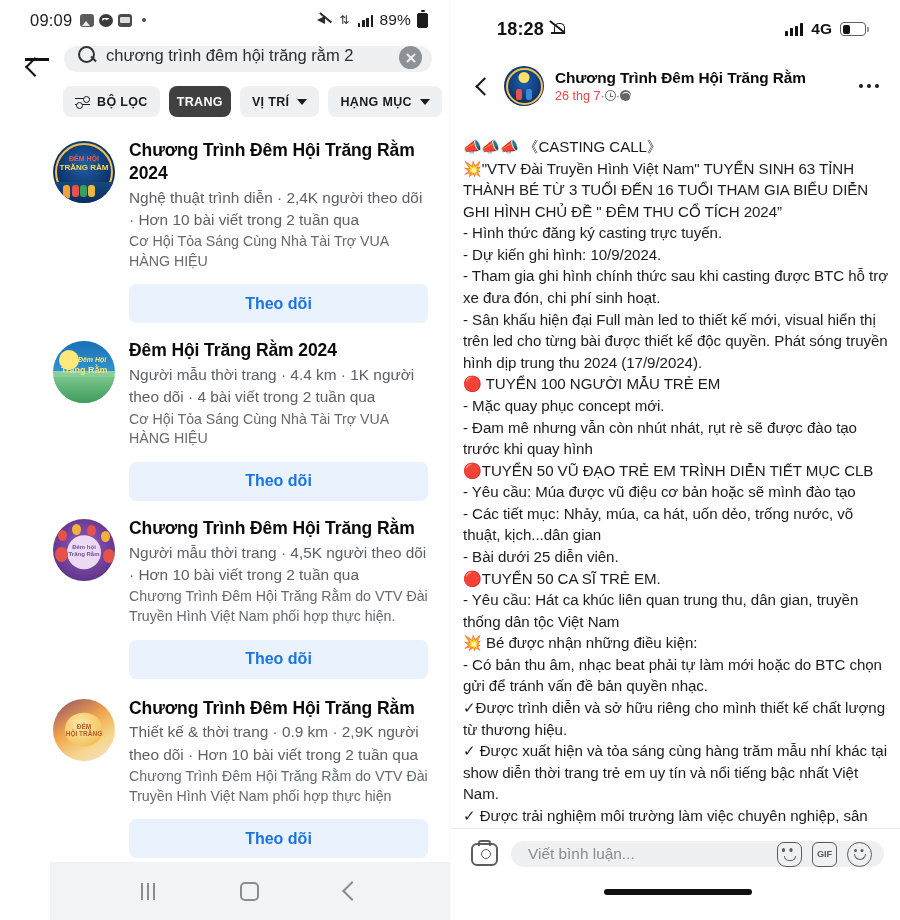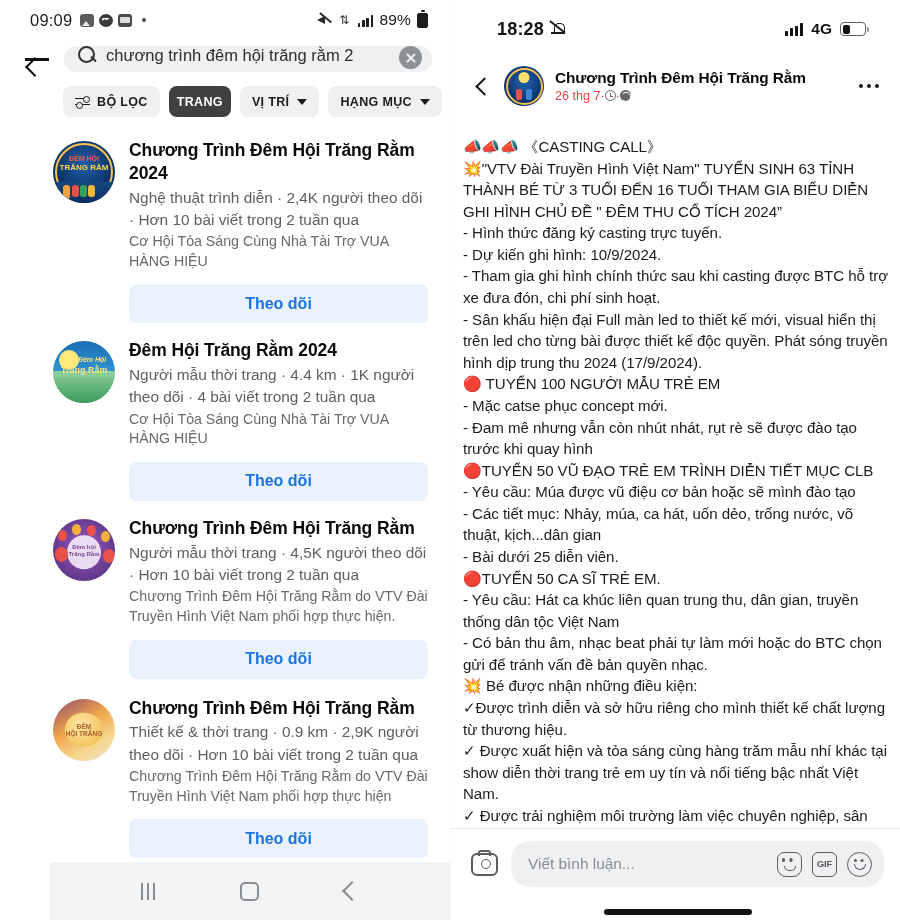--- a/index.html
+++ b/index.html
@@ -356,21 +356,21 @@
   .cam-ico::before {
     content: ""; position: absolute; left: 7.5px; top: 4px;
     width: 8px; height: 8px; border: 1.8px solid #5a5c60; border-radius: 50%;
   }
   .cam-ico::after {
     content: ""; position: absolute; left: 5px; top: -5px;
     width: 9px; height: 4px; border: 2px solid #5a5c60;
     border-bottom: none; border-radius: 3px 3px 0 0;
   }
   .comment-input {
-    flex: 1; height: 46px; border-radius: 19px;
+    flex: 1; height: 26px; border-radius: 19px;
     background: #eef0f2; display: flex; align-items: center;
     padding: 0 12px 0 17px; gap: 10px;
   }
   .ci-placeholder { flex: 1; font-size: 15.4px; color: #8a8d91; }
   .ci-ico { width: 25px; height: 25px; flex: 0 0 25px; position: relative; }
   .ci-ico.sticker {
     border: 1.9px solid #5a5c60; border-radius: 7px 7px 9px 9px;
   }
   .ci-ico.sticker::before {
     content: ""; position: absolute; left: 3.5px; top: 5.5px;
@@ -638,30 +638,30 @@
     </div>
 
     <div class="post-body">
       <p>📣📣📣 《CASTING CALL》</p>
       <p>💥"VTV Đài Truyền Hình Việt Nam" TUYỂN SINH 63 TỈNH THÀNH BÉ TỪ 3 TUỔI ĐẾN 16 TUỔI THAM GIA BIỂU DIỄN GHI HÌNH CHỦ ĐỀ " ĐÊM THU CỔ TÍCH 2024”</p>
       <p>- Hình thức đăng ký casting trực tuyến.</p>
       <p>- Dự kiến ghi hình: 10/9/2024.</p>
       <p>- Tham gia ghi hình chính thức sau khi casting được BTC hỗ trợ xe đưa đón, chi phí sinh hoạt.</p>
       <p>- Sân khấu hiện đại Full màn led to thiết kế mới, visual hiển thị trên led cho từng bài được thiết kế độc quyền. Phát sóng truyền hình dịp trung thu 2024 (17/9/2024).</p>
       <p>🔴 TUYỂN 100 NGƯỜI MẪU TRẺ EM</p>
-      <p>- Mặc catse phục concept mới.</p>
+      <p>- Mặc quay phục concept mới.</p>
       <p>- Đam mê nhưng vẫn còn nhút nhát, rụt rè sẽ được đào tạo trước khi quay hình</p>
       <p>🔴TUYỂN 50 VŨ ĐẠO TRẺ EM TRÌNH DIỄN TIẾT MỤC CLB</p>
       <p>- Yêu cầu: Múa được vũ điệu cơ bản hoặc sẽ mình đào tạo</p>
       <p>- Các tiết mục: Nhảy, múa, ca hát, uốn dẻo, trống nước, võ thuật, kịch...dân gian</p>
       <p>- Bài dưới 25 diễn viên.</p>
       <p>🔴TUYỂN 50 CA SĨ TRẺ EM.</p>
       <p>- Yêu cầu: Hát ca khúc liên quan trung thu, dân gian, truyền thống dân tộc Việt Nam</p>
+      <p>💥 Bé được nhận những điều kiện:</p>
       <p>- Có bản thu âm, nhạc beat phải tự làm mới hoặc do BTC chọn gửi để tránh vấn đề bản quyền nhạc.</p>
-      <p>💥 Bé được nhận những điều kiện:</p>
       <p>✓Được trình diễn và sở hữu riêng cho mình thiết kế chất lượng từ thương hiệu.</p>
       <p>✓ Được xuất hiện và tỏa sáng cùng hàng trăm mẫu nhí khác tại show diễn thời trang trẻ em uy tín và nổi tiếng bậc nhất Việt Nam.</p>
       <p>✓ Được trải nghiệm môi trường làm việc chuyên nghiệp, sân khấu thời trang hoành tráng, chất lượng.</p>
       <p>✓ Được nhận sự quan tâm, truyền thông của nhiều đơn vị báo chí uy tín, có tiếng.</p>
       <p>✓ Được nhận catse sau đêm diễn với vai trò Mẫu nhí chính thức.</p>
 
     </div>
 
     <div class="comment-wrap">
       <div class="comment-row">

